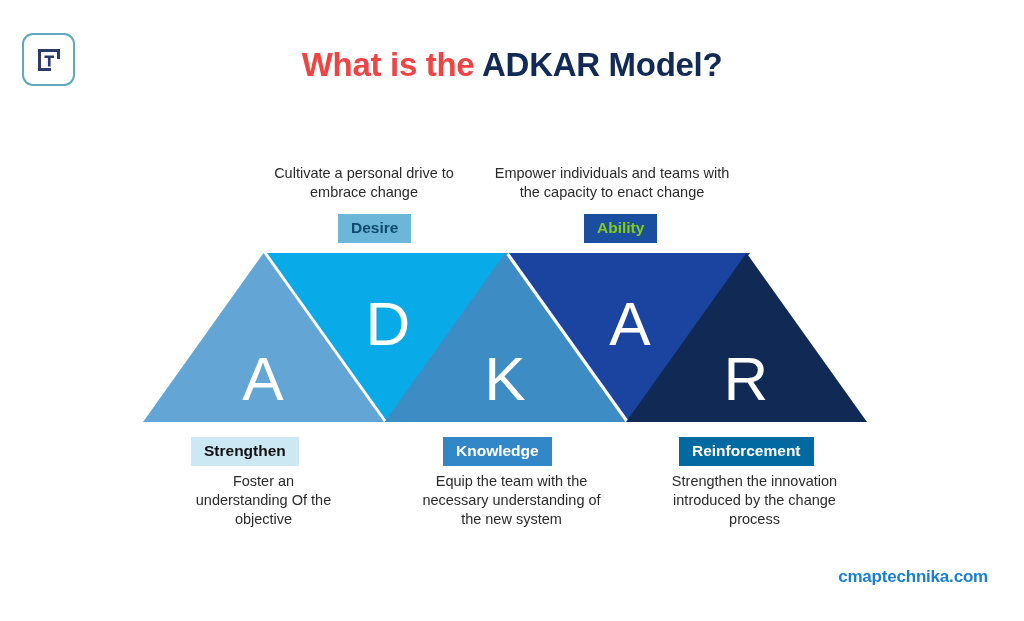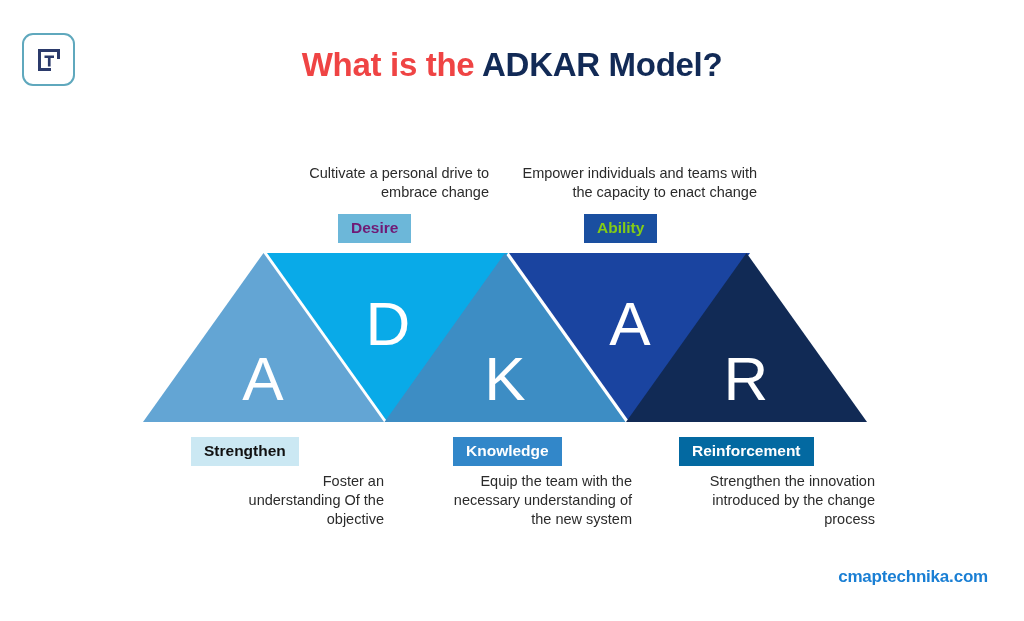--- a/index.html
+++ b/index.html
@@ -93,21 +93,21 @@
     line-height: 1.15;
     box-sizing: border-box;
   }
 
   
   .desc {
     position: absolute;
     font-size: 14.5px;
     color: #2b2b2b;
     line-height: 1.32;
-    text-align: right;
+    text-align: center;
     white-space: pre-line;
   }
 
   
   #footer {
     position: absolute;
     right: 36px;
     top: 567px;
     font-size: 17px;
     font-weight: bold;
@@ -133,21 +133,21 @@
     <span class="t-light">What is the </span><span class="t-dark">ADKAR Model?</span>
   </div>
 
   <div id="diagram">
 
     <div class="desc" style="left:96px; top:4px; width:250px;">Cultivate a personal drive to
 embrace change</div>
     <div class="desc" style="left:324px; top:4px; width:290px;">Empower individuals and teams with
 the capacity to enact change</div>
 
-    <div class="badge" style="left:195px; top:54px; background:#6cb7d9; color:#701a75;">Desire</div>
+    <div class="badge" style="left:195px; top:54px; background:#6cb7d9; color:#0c4a6e;">Desire</div>
     <div class="badge" style="left:441px; top:54px; background:#1a4fa0; color:#84cc16;">Ability</div>
 
     <div id="tri-band">
       <svg width="724" height="170" viewBox="0 0 724 170">
 
         <polygon points="0,169 241,169 120.5,0" fill="#63a5d4"></polygon>
 
         <polygon points="124,0 365,0 244.5,169" fill="#09aae8"></polygon>
 
         <polygon points="241.5,169 482.5,169 362,0" fill="#3d8dc4"></polygon>
@@ -158,21 +158,21 @@
       </svg>
 
       <div class="tri-letter" style="left:80px; top:95px; width:80px;">A</div>
       <div class="tri-letter" style="left:205px; top:40px; width:80px;">D</div>
       <div class="tri-letter" style="left:322px; top:95px; width:80px;">K</div>
       <div class="tri-letter" style="left:447px; top:40px; width:80px;">A</div>
       <div class="tri-letter" style="left:563px; top:95px; width:80px;">R</div>
     </div>
 
     <div class="badge" style="left:48px; top:277px; background:#cbe8f3; color:#111111;">Strengthen</div>
-    <div class="badge" style="left:310px; top:277px; background:#3287c9; color:#ffffff;">Knowledge</div>
+    <div class="badge" style="left:300px; top:277px; background:#3287c9; color:#ffffff;">Knowledge</div>
     <div class="badge" style="left:536px; top:277px; background:#0369a1; color:#ffffff;">Reinforcement</div>
 
     <div class="desc" style="left:248px; top:312px; width:241px;">Equip the team with the
 necessary understanding of
 the new system</div>
     <div class="desc" style="left:0px; top:312px; width:241px;">Foster an
 understanding Of the
 objective</div>
     <div class="desc" style="left:491px; top:312px; width:241px;">Strengthen the innovation
 introduced by the change

